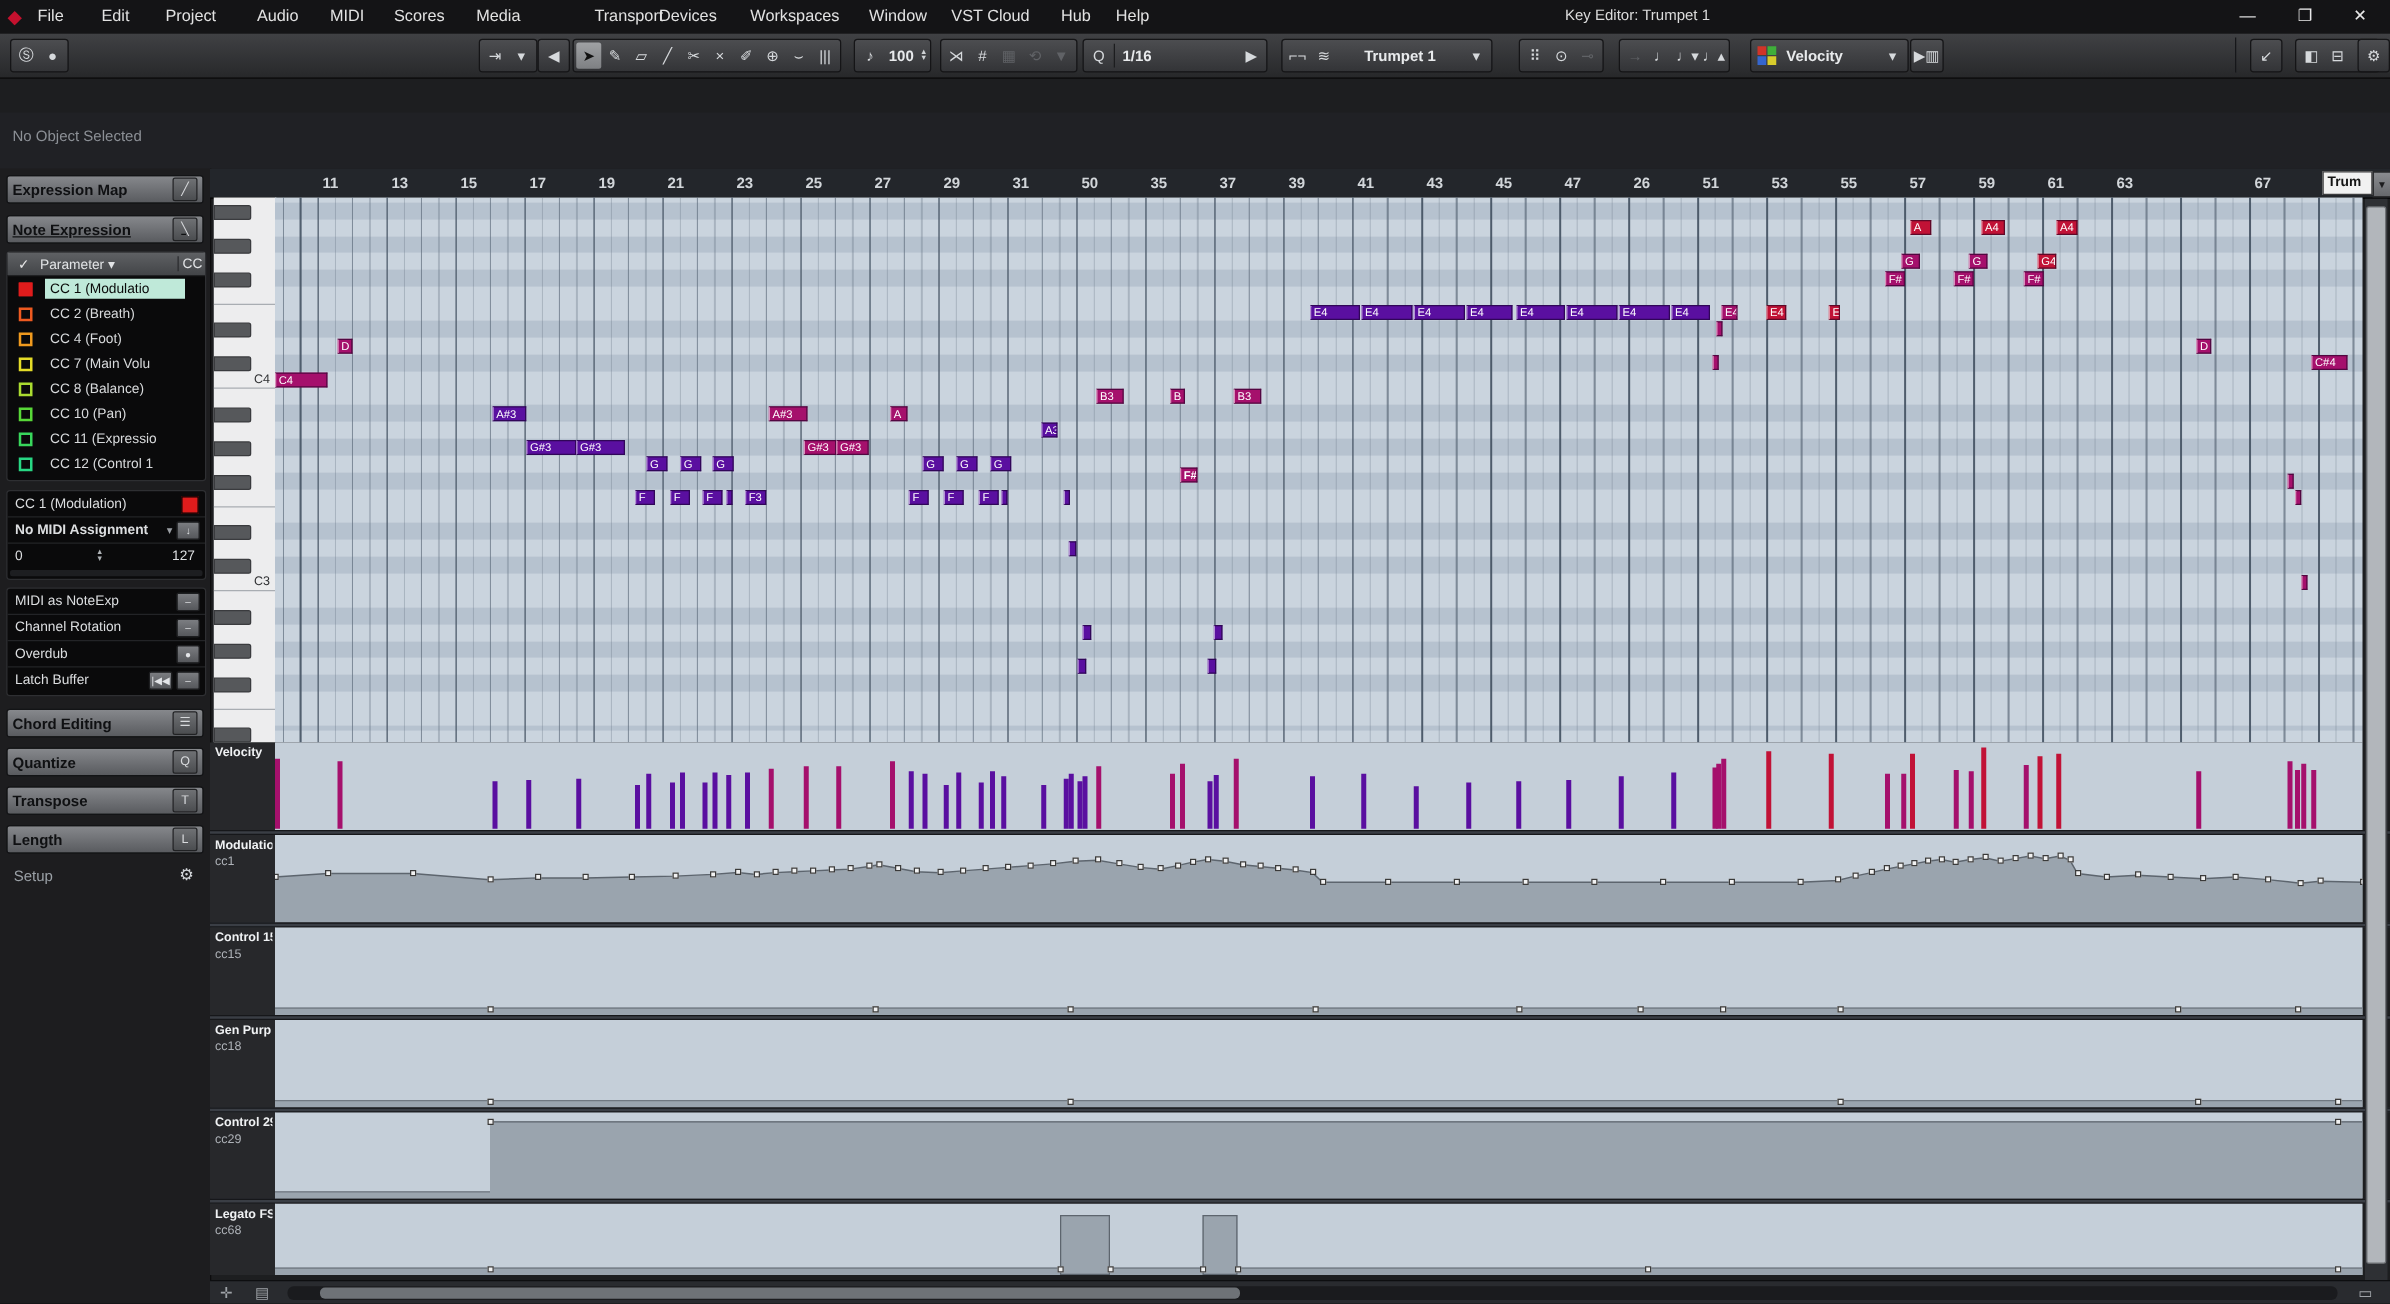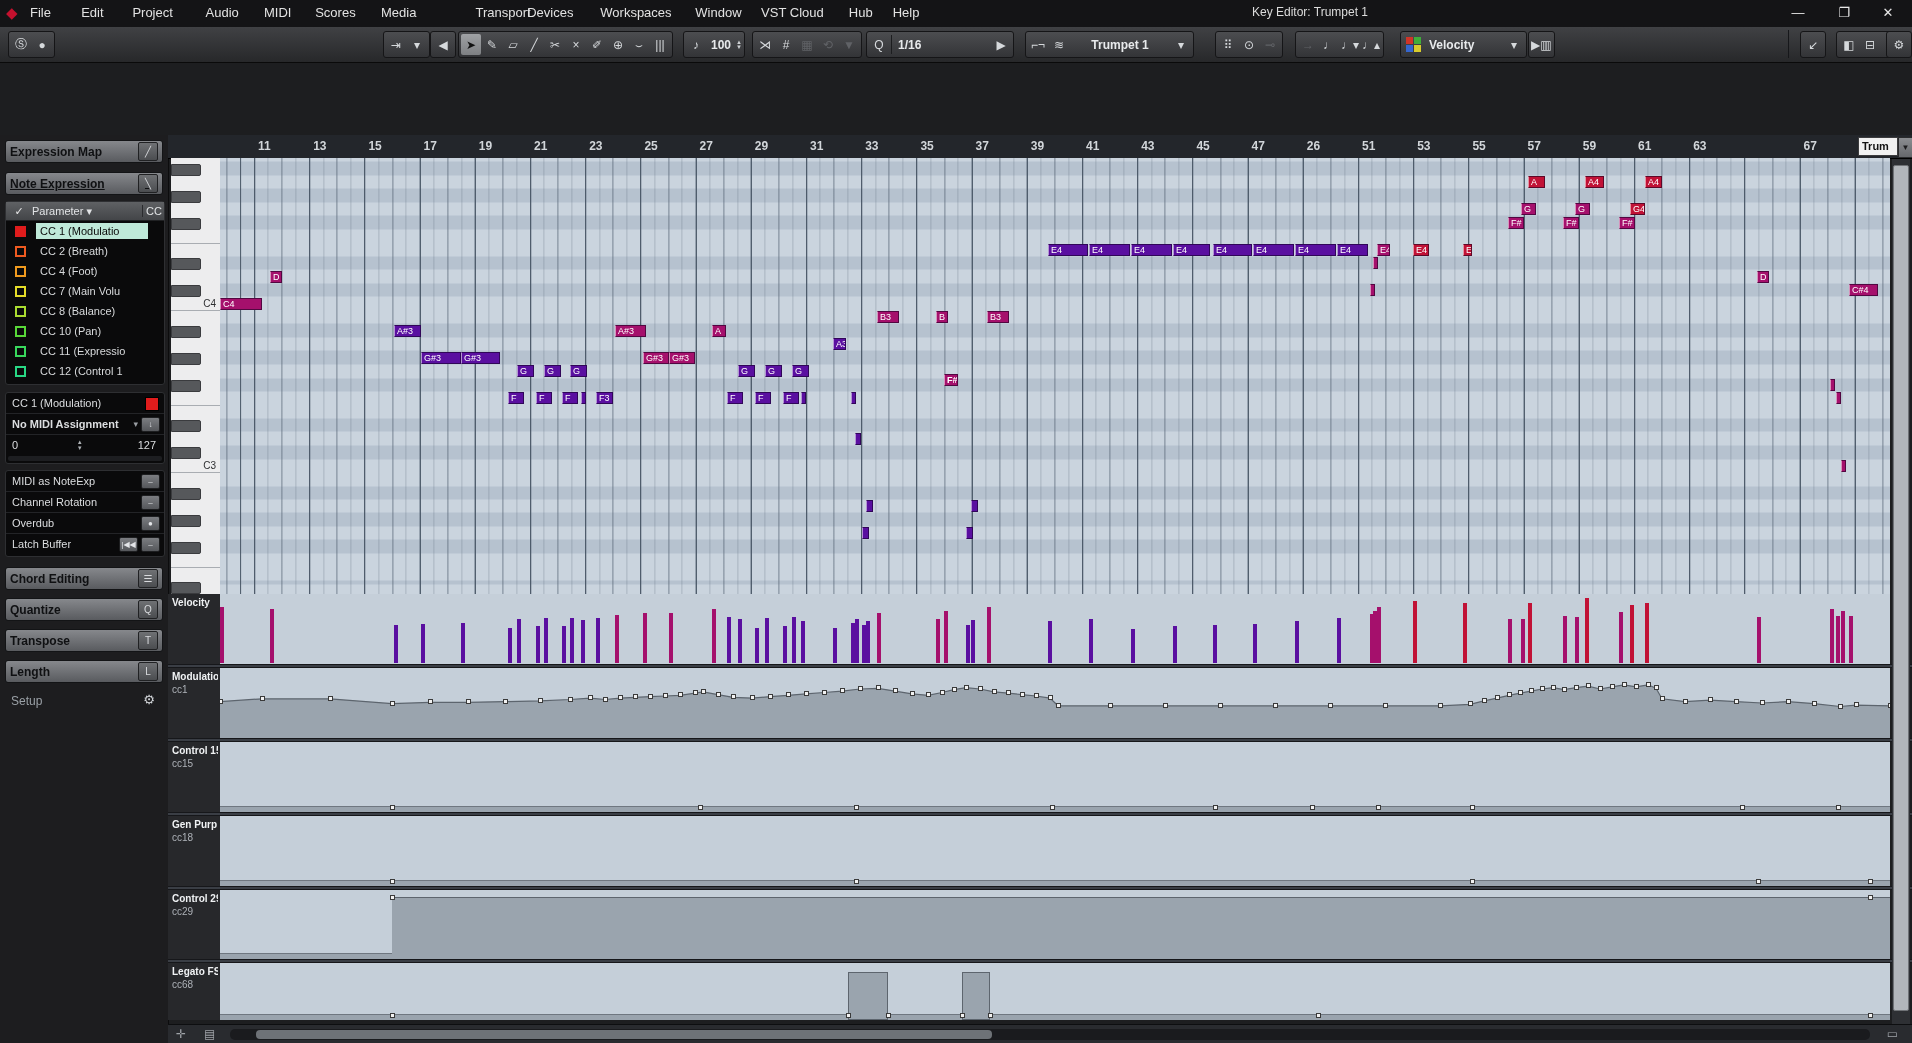--- a/index.html
+++ b/index.html
@@ -196,20 +196,23 @@
         <div class="tbtn">◧</div>
         <div class="tbtn">⊟</div>
         <div class="tbtn">▾</div>
       </div>
       <div class="tgroup" style="left: 1886px;">
         <div class="tbtn">⚙</div>
       </div>
     </div>
 
 
+  <div class="abs" id="statusline">
+    <div id="status-text">No Object Selected</div>
+  </div>
 
   <div class="abs" id="inspector">
       <div class="sec-btn" style="top: 5px;">
         <span>Expression Map</span>
         <div class="sicon">╱</div>
       </div>
       <div class="sec-btn" style="top: 37px; text-decoration: underline;">
         <span>Note Expression</span>
         <div class="sicon">╲</div>
       </div>
@@ -316,21 +319,21 @@
       <div class="rnum" style="left: 145.2px;">13</div>
       <div class="rnum" style="left: 200.4px;">15</div>
       <div class="rnum" style="left: 255.6px;">17</div>
       <div class="rnum" style="left: 310.8px;">19</div>
       <div class="rnum" style="left: 366px;">21</div>
       <div class="rnum" style="left: 421.2px;">23</div>
       <div class="rnum" style="left: 476.4px;">25</div>
       <div class="rnum" style="left: 531.6px;">27</div>
       <div class="rnum" style="left: 586.8px;">29</div>
       <div class="rnum" style="left: 642px;">31</div>
-      <div class="rnum" style="left: 697.2px;">33</div>
+      <div class="rnum" style="left: 697.2px;">50</div>
       <div class="rnum" style="left: 752.4px;">35</div>
       <div class="rnum" style="left: 807.6px;">37</div>
       <div class="rnum" style="left: 862.8px;">39</div>
       <div class="rnum" style="left: 918px;">41</div>
       <div class="rnum" style="left: 973.2px;">43</div>
       <div class="rnum" style="left: 1028.4px;">45</div>
       <div class="rnum" style="left: 1083.6px;">47</div>
       <div class="rnum" style="left: 1138.8px;">26</div>
       <div class="rnum" style="left: 1194px;">51</div>
       <div class="rnum" style="left: 1249.2px;">53</div>

